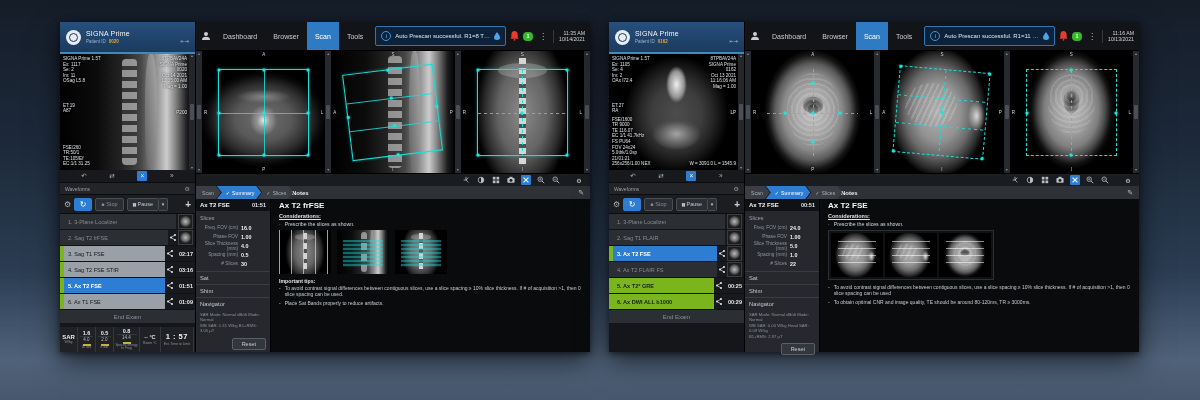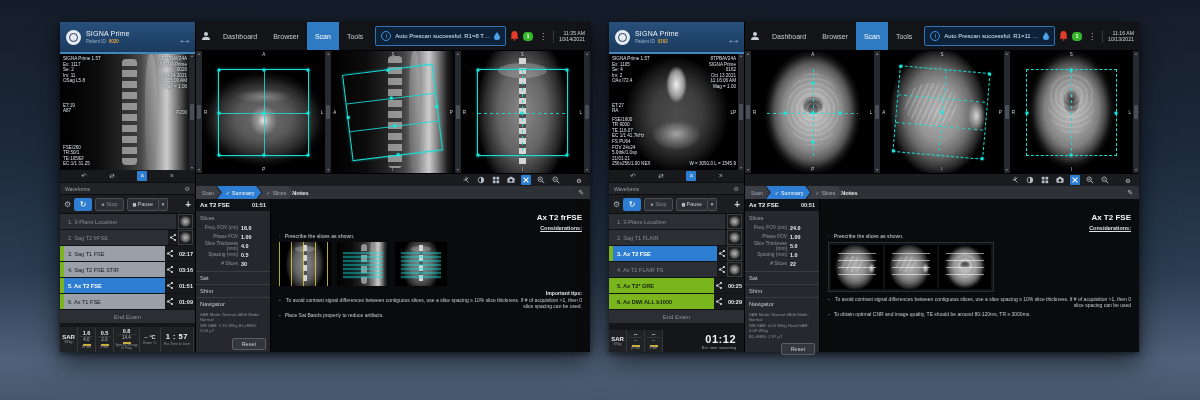--- a/index.html
+++ b/index.html
@@ -162,21 +162,21 @@
   .prow{display:flex;align-items:center;height:9px;}
   .prow .pl{width:42px;text-align:right;font-size:4.8px;color:#8f959d;padding-right:3px;flex:none;}
   .prow .pv{font-size:5.4px;font-weight:bold;color:#eceef1;}
   .psections{flex:none;margin-top:3px;}
   .psx{height:12px;display:flex;align-items:center;padding-left:4px;font-size:5.8px;color:#c6cbd1;border-top:1px solid #393c42;}
   .pfooter{margin-top:auto;padding:2px 4px;font-size:4.2px;line-height:5.4px;color:#8a9098;}
   .resetb{align-self:flex-end;margin:2px 4px 4px;background:#33363c;border:1px solid #5a5f66;border-radius:2px;color:#c8cdd3;font-size:5.5px;padding:2px 9px;font-family:inherit;}
   .ncol{flex:1;display:flex;flex-direction:column;background:#0a0b0d;min-width:0;}
   .nhdr{height:13px;flex:none;background:#2e3136;display:flex;align-items:center;padding:0 6px;font-size:6px;font-weight:bold;color:#e8eaed;}
   .pencil{margin-left:auto;font-size:7px;color:#b9bfc6;font-weight:normal;}
-  .nbody{flex:1;padding:14px 8px;overflow:hidden;text-align:right;}
+  .nbody{flex:1;padding:2px 8px;overflow:hidden;}
   .ntitle{font-size:8px;font-weight:bold;color:#f2f4f6;margin-bottom:3px;}
   .nconsider{font-size:5.5px;font-weight:bold;color:#dfe3e8;text-decoration:underline;margin-bottom:2px;}
   .nbullet{display:flex;gap:4px;font-size:5.2px;color:#cfd4da;margin-bottom:3px;}
   .nthumbs{display:flex;gap:6px;margin:2px 0 4px;}
   .nthumbs.strip{gap:2px;background:#101114;border:1px solid #2c2f34;padding:2px;width:max-content;}
   .nthumb{width:52px;height:44px;position:relative;overflow:hidden;background:#000;flex:none;}
   .novl{position:absolute;}
   .novl.yellow-bands{inset:0;background:repeating-linear-gradient(90deg,rgba(230,210,60,.8) 0 1px,transparent 1px 12px);}
   .novl.cyan-stack{left:12%;right:12%;top:22%;bottom:16%;background:repeating-linear-gradient(180deg,rgba(24,224,218,.45) 0 2px,rgba(24,224,218,.1) 2px 4px);}
   .novl.dash-lines{left:14%;right:14%;top:18%;bottom:18%;background:repeating-linear-gradient(180deg,rgba(255,255,255,.55) 0 1px,transparent 1px 7px);}
@@ -767,42 +767,20 @@
                   <circle cx="5" cy="1" r="1" fill="#e6e9ec"></circle>
                   <circle cx="1" cy="3.5" r="1" fill="#e6e9ec"></circle>
                   <circle cx="5" cy="6" r="1" fill="#e6e9ec"></circle>
                 </svg></span>
               <span class="stime">00:29</span>
             </div>
           </div>
         </div>
       <button class="end-exam">End Exam</button>
       <div class="sb-spacer"></div>
-      <div class="sar">
-          <div class="sar-grid">
-            <div class="sar-title">
-              <b>SAR</b>
-              <i>W/kg</i>
-            </div>
-            <div class="sar-col">
-              <div class="v">--</div>
-              <div class="v2">--</div>
-              <div class="lab"><i class="tick"></i>10 Sec</div>
-            </div>
-            <div class="sar-col">
-              <div class="v">--</div>
-              <div class="v2">--</div>
-              <div class="lab"><i class="tick"></i>6 Min</div>
-            </div>
-          </div>
-          <div class="sar-timer">
-            <div class="tv">01:12</div>
-            <div class="tl2">Est. time remaining</div>
-          </div>
-        </div>
     </div>
     <div class="main">
       <div class="topbar">
         <span class="user-ic">
             <svg width="10" height="10" viewBox="0 0 10 10">
               <circle cx="5" cy="3" r="2" fill="#c9ced4"></circle>
               <path d="M1 9 a4 3.2 0 0 1 8 0 z" fill="#c9ced4"></path>
             </svg>
           </span>
         <div class="tabs">

